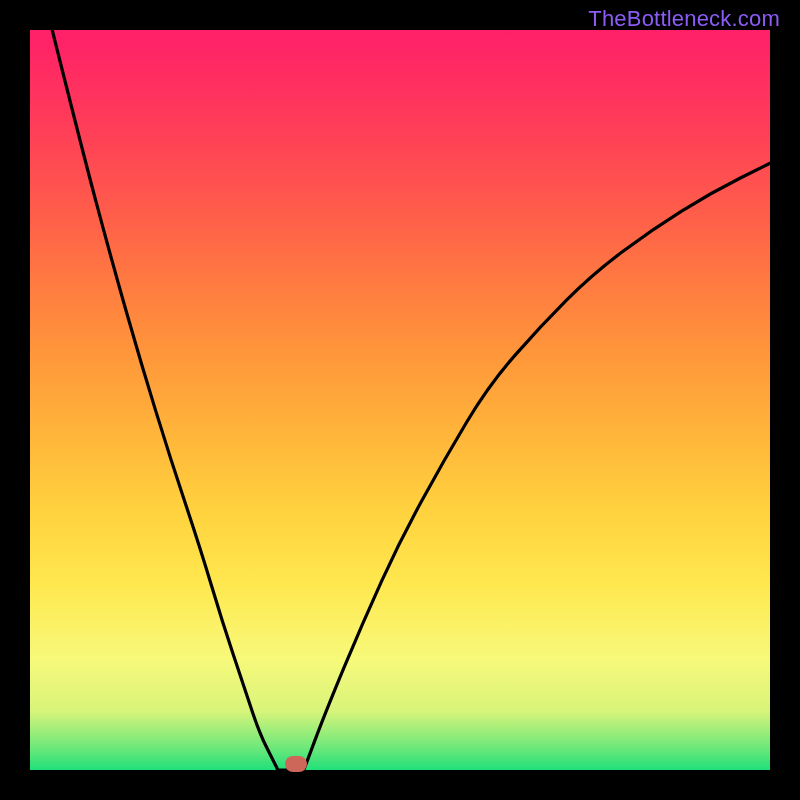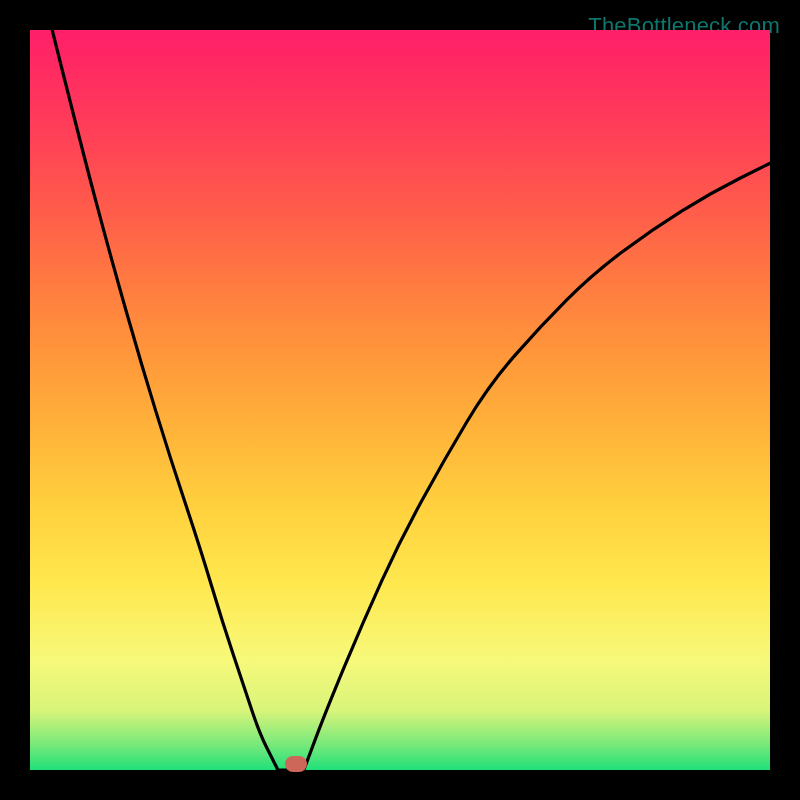--- a/index.html
+++ b/index.html
@@ -35,26 +35,25 @@
       #ff7d40 65%,
       #ff5e4a 75%,
       #ff4256 85%,
       #ff2a62 95%,
       #ff1f6a 100%);
   }
   .watermark {
     position: absolute;
     top: 6px;
     right: 20px;
-    color: #0f766e;
+    color: #8b5cf6;
     font-size: 22px;
     font-weight: 500;
     letter-spacing: 0.2px;
     user-select: none;
-    margin-top: 7px;
   }
   svg.curve {
     position: absolute;
     left: 0;
     top: 0;
     width: 740px;
     height: 740px;
     overflow: visible;
   }
   .marker {

